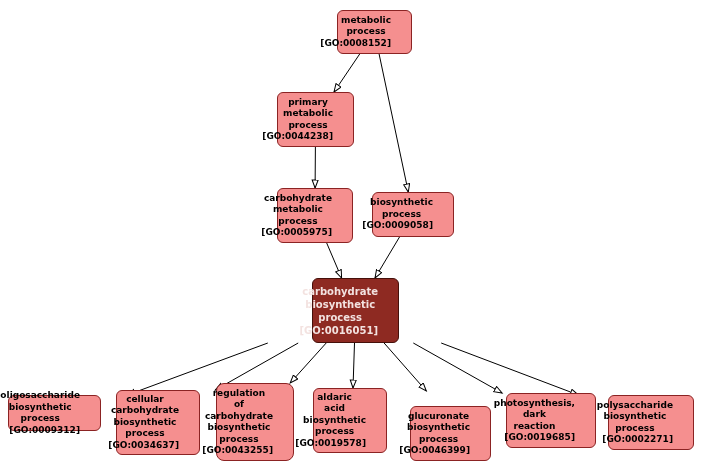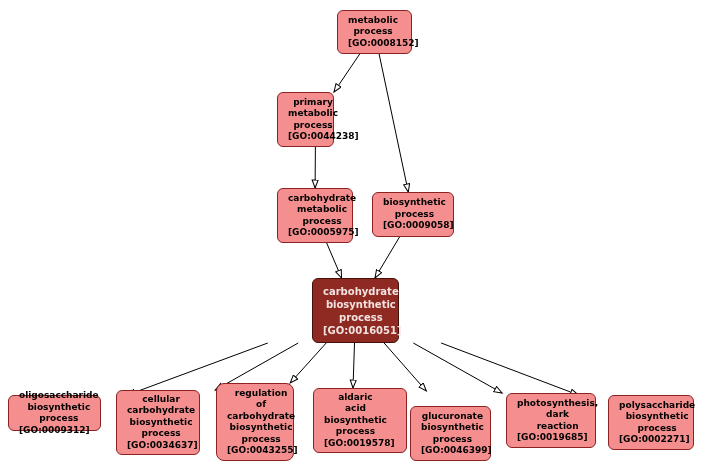--- a/index.html
+++ b/index.html
@@ -11,29 +11,29 @@
     overflow:hidden;
   }
   #edge-layer{
     position:absolute;left:0;top:0;width:706px;height:473px;
   }
   #nodes{position:absolute;left:0;top:0;width:706px;height:473px;}
   .node{
     position:absolute;
     box-sizing:border-box;
     display:flex;flex-direction:column;
-    align-items:flex-start;justify-content:center;
+    align-items:flex-end;justify-content:center;
     text-align:center;
     white-space:pre-line;
     background:var(--node-fill,#f58f8f);
     border:1px solid var(--node-border,#8b2323);
     border-radius:6px;
     font-size:9px;line-height:11.5px;font-weight:700;
     color:var(--node-text,#000000);
-    padding:1px 10px;
+    padding:1px 20px;
     cursor:pointer;
   }
   .node span{white-space:pre-line;}
   .node.highlight{
     background:var(--hl-fill,#8e2a22);
     border-color:var(--hl-border,#45100a);
     color:var(--hl-text,#f3e2e0);
     font-size:10px;line-height:13px;
   }
 </style>
@@ -56,21 +56,21 @@
       <line x1="298.2" y1="343" x2="215.3" y2="390" stroke="#000000" stroke-width="1" marker-end="url(#arrow)"></line>
       <line x1="326.2" y1="343" x2="290.2" y2="383" stroke="#000000" stroke-width="1" marker-end="url(#arrow)"></line>
       <line x1="354.5" y1="343" x2="353.0" y2="388" stroke="#000000" stroke-width="1" marker-end="url(#arrow)"></line>
       <line x1="384.1" y1="343" x2="426.3" y2="391" stroke="#000000" stroke-width="1" marker-end="url(#arrow)"></line>
       <line x1="413.3" y1="343" x2="502.1" y2="393" stroke="#000000" stroke-width="1" marker-end="url(#arrow)"></line>
       <line x1="441.2" y1="343" x2="578.4" y2="395" stroke="#000000" stroke-width="1" marker-end="url(#arrow)"></line>
     </svg>
   <div id="nodes">
       <div class="node" style="left: 337px; top: 10px; width: 75px; height: 44px;"><span>metabolic
 process</span><span>[GO:0008152]</span></div>
-      <div class="node" style="left: 277px; top: 92px; width: 57px; height: 55px;"><span>primary
+      <div class="node" style="left: 277px; top: 92px; width: 77px; height: 55px;"><span>primary
 metabolic
 process</span><span>[GO:0044238]</span></div>
       <div class="node" style="left: 277px; top: 188px; width: 76px; height: 55px;"><span>carbohydrate
 metabolic
 process</span><span>[GO:0005975]</span></div>
       <div class="node" style="left: 372px; top: 192px; width: 82px; height: 45px;"><span>biosynthetic
 process</span><span>[GO:0009058]</span></div>
       <div class="node highlight" style="left: 312px; top: 278px; width: 87px; height: 65px;"><span>carbohydrate
 biosynthetic
 process</span><span>[GO:0016051]</span></div>
@@ -79,21 +79,21 @@
 process</span><span>[GO:0009312]</span></div>
       <div class="node" style="left: 116px; top: 390px; width: 84px; height: 65px;"><span>cellular
 carbohydrate
 biosynthetic
 process</span><span>[GO:0034637]</span></div>
       <div class="node" style="left: 216px; top: 383px; width: 78px; height: 78px; border-radius: 8px;"><span>regulation
 of
 carbohydrate
 biosynthetic
 process</span><span>[GO:0043255]</span></div>
-      <div class="node" style="left: 313px; top: 388px; width: 94px; height: 65px;"><span>aldaric
+      <div class="node" style="left: 313px; top: 388px; width: 74px; height: 65px;"><span>aldaric
 acid
 biosynthetic
 process</span><span>[GO:0019578]</span></div>
       <div class="node" style="left: 410px; top: 406px; width: 81px; height: 55px;"><span>glucuronate
 biosynthetic
 process</span><span>[GO:0046399]</span></div>
       <div class="node" style="left: 506px; top: 393px; width: 90px; height: 55px;"><span>photosynthesis,
 dark
 reaction</span><span>[GO:0019685]</span></div>
       <div class="node" style="left: 608px; top: 395px; width: 86px; height: 55px;"><span>polysaccharide

